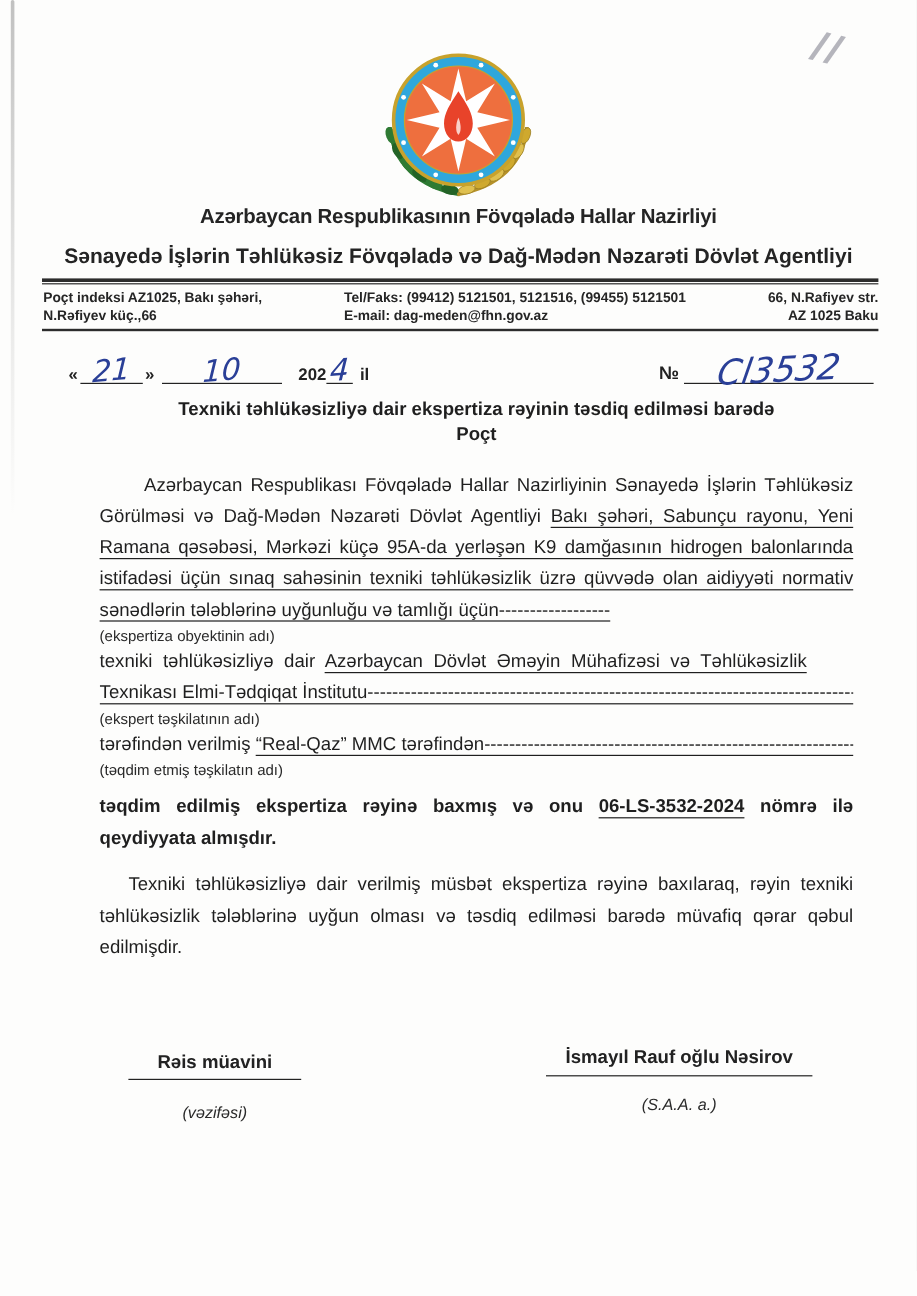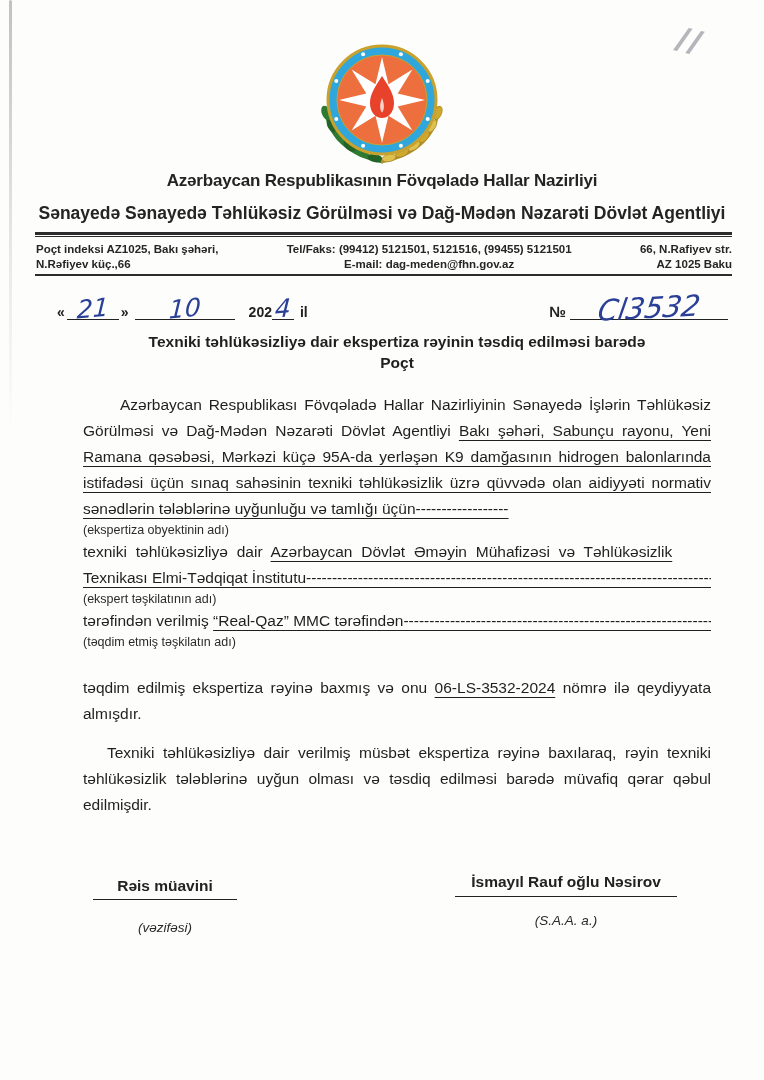--- a/index.html
+++ b/index.html
@@ -30,21 +30,21 @@
     position:absolute; top:203px; left:0; width:100%; text-align:center;
     font-weight:bold; font-size:17.5px; white-space:nowrap; color:#242424;
   }
   .rule-a { position:absolute; top:232px; left:35px; right:32px; border-top:3px solid #2c2c2c; }
   .rule-a::after { content:""; display:block; margin-top:1px; border-top:1px solid #2c2c2c; }
   .contact {
     position:absolute; top:242px; left:36px; right:32px;
     display:flex; justify-content:space-between;
     font-weight:bold; font-size:11.5px; line-height:15px; color:#252525;
   }
-  .c-center { text-align:center; }
+  .c-center { text-align:left; }
   .c-right  { text-align:right; }
   .rule-b { position:absolute; top:274px; left:35px; right:32px; border-top:2.5px solid #2c2c2c; }
   
   .date-row {
     position:absolute; top:282px; left:55px; right:36px; height:38px;
     display:flex; justify-content:space-between; align-items:flex-end;
     font-weight:bold; font-size:14px;
   }
   .date-left, .date-right { display:flex; align-items:flex-end; }
   .slot { display:inline-block; border-bottom:1.5px solid #222; text-align:center; height:26px; }
@@ -64,30 +64,30 @@
   .no-label { font-size:15px; }
   
   .doc-title {
     position:absolute; top:331px; left:83px; width:628px; text-align:center;
     font-weight:bold; font-size:15.5px; line-height:21px; color:#1f1f1f;
   }
   
   .flow { position:absolute; top:392px; left:83px; width:628px; font-size:15.5px; line-height:26px; color:#1f1f1f; }
   .para { margin:0; text-align:justify; }
   .indent1 { text-indent:37px; }
-  .p4 { margin-top:24px; }
+  .p4 { margin-top:9px;font-weight:bold; }
   .p5 { margin-top:13px; text-indent:24px; }
   .u { text-decoration:underline; text-decoration-thickness:1.2px; text-underline-offset:4px; }
   .line { white-space:nowrap; overflow:hidden; height:26px; }
   .stretch { word-spacing:4.5px; }
   .caption { text-align:left; font-size:12.5px; line-height:17px; height:17px; color:#2a2a2a; }
   
   .sig { position:absolute; left:83px; top:843px; width:628px; height:110px; }
   .sig-cap { font-style:italic; font-size:13.5px; color:#2a2a2a; }
-  .sig-left { position:absolute; left:10px; top:34px; width:144px; text-align:center; }
+  .sig-left { position:absolute; left:24px; top:34px; width:144px; text-align:center; }
   .sig-title { font-weight:bold; font-size:15.5px; border-bottom:1.5px solid #222; padding-bottom:4px; }
   .sig-left .sig-cap { margin-top:20px; }
   .sig-mid { position:absolute; left:198px; top:0; width:160px; text-align:center; }
   .sig-ink { height:56px; }
   .sig-line { border-bottom:1.3px solid #222; margin-top:-2px; }
   .sig-mid .sig-cap { margin-top:18px; }
   .sig-right { position:absolute; left:372px; top:30px; width:222px; text-align:center; }
   .sig-name { font-weight:bold; font-size:15.5px; white-space:nowrap; }
   .sig-line2 { border-bottom:1.3px solid #222; margin-top:5px; }
   .sig-right .sig-cap { margin-top:16px; }
@@ -131,21 +131,21 @@
         <circle cx="120.7" cy="41.1" r="2" fill="#fff"></circle>
 
       <polygon fill="#ffffff" points="75,17 81.5,44.3 105.4,29.6 90.7,53.5 118,60 90.7,66.5 105.4,90.4 81.5,75.7 75,103 68.5,75.7 44.6,90.4 59.3,66.5 32,60 59.3,53.5 44.6,29.6 68.5,44.3"></polygon>
 
       <path d="M75 36 C 68 47 63 54 63 63 C 63 72 68.5 78 75 78 C 81.5 78 87 72 87 63 C 87 54 82 47 75 36 Z" fill="#e8432a"></path>
       <path d="M75 58 C 72.5 64 72.5 70 75 72.5 C 77.5 70 77.5 64 75 58 Z" fill="#ffffff" opacity="0.75"></path>
     </svg>
   </div>
 
   <div class="h1">Azərbaycan Respublikasının Fövqəladə Hallar Nazirliyi</div>
-  <div class="h2">Sənayedə Sənayedə Təhlükəsiz Görülməsi və Dağ-Mədən Nəzarəti Dövlət Agentliyi</div>
+  <div class="h2">Sənayedə İşlərin Təhlükəsiz Fövqəladə və Dağ-Mədən Nəzarəti Dövlət Agentliyi</div>
 
   <div class="rule-a"></div>
 
   <div class="contact">
     <div class="c-left">
       <div>Poçt indeksi AZ1025, Bakı şəhəri,</div>
       <div>N.Rəfiyev küç.,66</div>
     </div>
     <div class="c-center">
       <div>Tel/Faks: (99412) 5121501, 5121516, (99455) 5121501</div>

